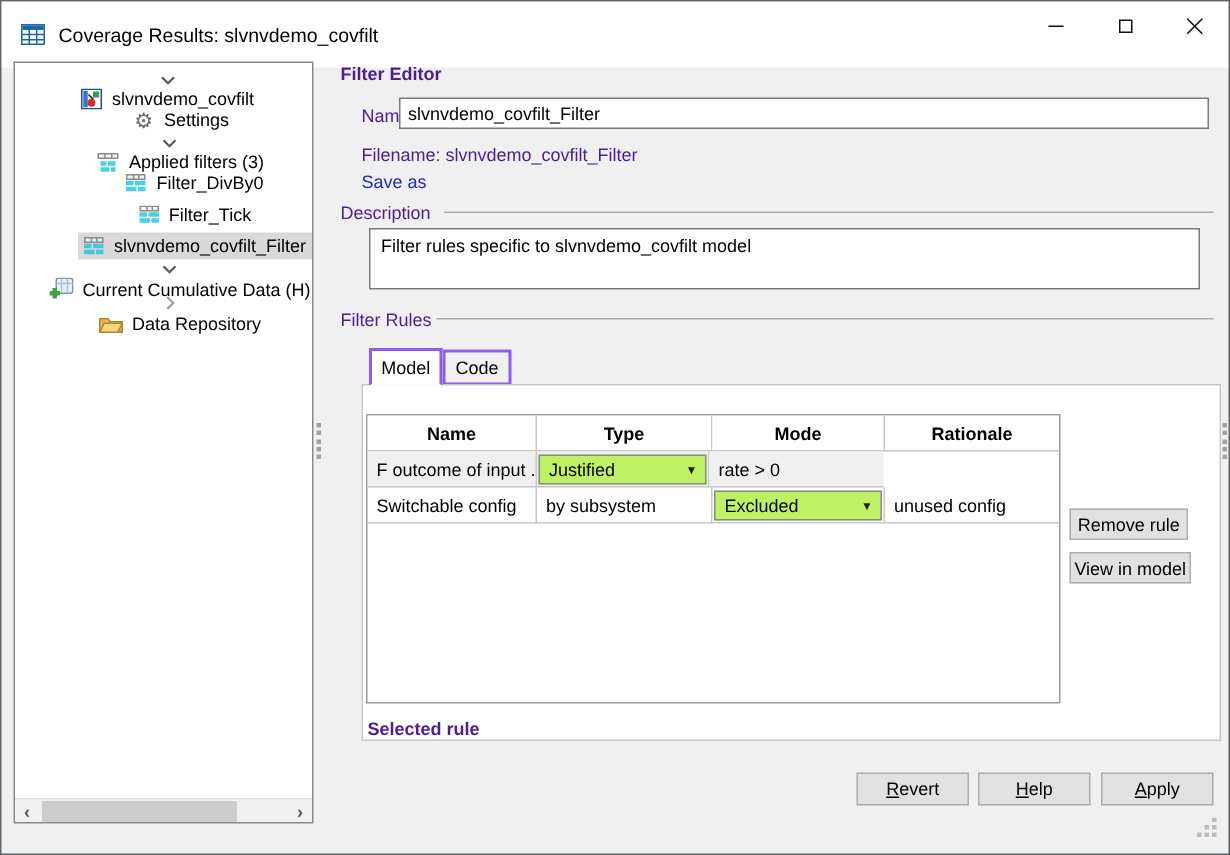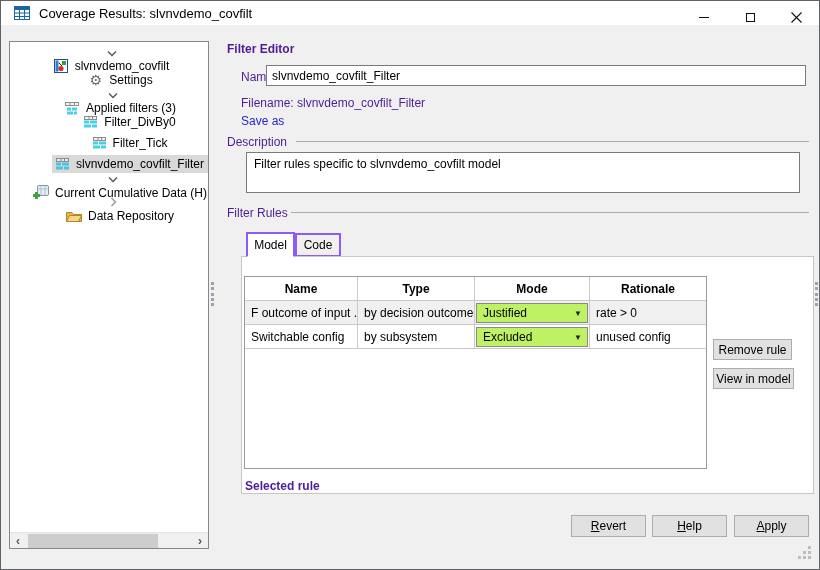--- a/index.html
+++ b/index.html
@@ -6,21 +6,21 @@
   html,body { background:#d8d8d8; }
   body { font-family:"Liberation Sans", sans-serif; }
 
   .window {
     position:relative; width:820px; height:570px;
     border:1px solid #5f6368; background:#f0f0f0; overflow:hidden;
   }
 
   
   .titlebar {
-    position:absolute; left:0; top:0; width:100%; height:24px;
+    position:absolute; left:0; top:0; width:100%; height:44px;
     background:#ffffff; display:flex; align-items:center;
   }
   .titlebar-icon { margin-left:13px; display:inline-flex; }
   .titlebar-text { margin-left:9px; font-size:13px; color:#000; }
   .win-controls { position:absolute; right:0; top:0; height:32px; display:flex; }
   .win-btn { width:46px; height:32px; display:flex; align-items:center; justify-content:center; }
   .glyph-min { width:10px; height:1px; background:#111; }
   .glyph-max { width:9px; height:9px; border:1px solid #111; background:transparent; }
 
   
@@ -347,21 +347,20 @@
     <div class="rules-table">
       <div class="tr">
         <div class="th c0">Name</div>
         <div class="th c1">Type</div>
         <div class="th c2">Mode</div>
         <div class="th c3">Rationale</div>
       </div>
 
       <div class="tr row-sel">
         <div class="td c0">F outcome of input ...</div>
-        <div class="td c1">by decision outcome</div>
         <div class="td c2 mode-cell">
           <div class="combo">
             <span>Justified</span>
             <span class="arrow">▼</span>
           </div>
         </div>
         <div class="td c3">rate &gt; 0</div>
       </div>
 
       <div class="tr">

